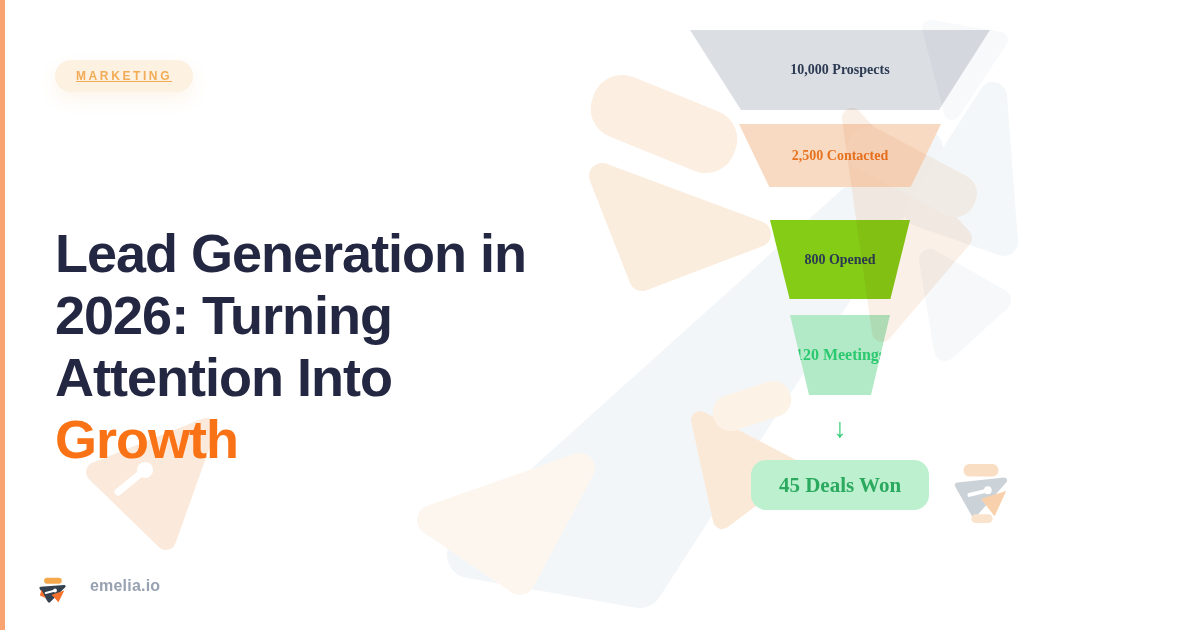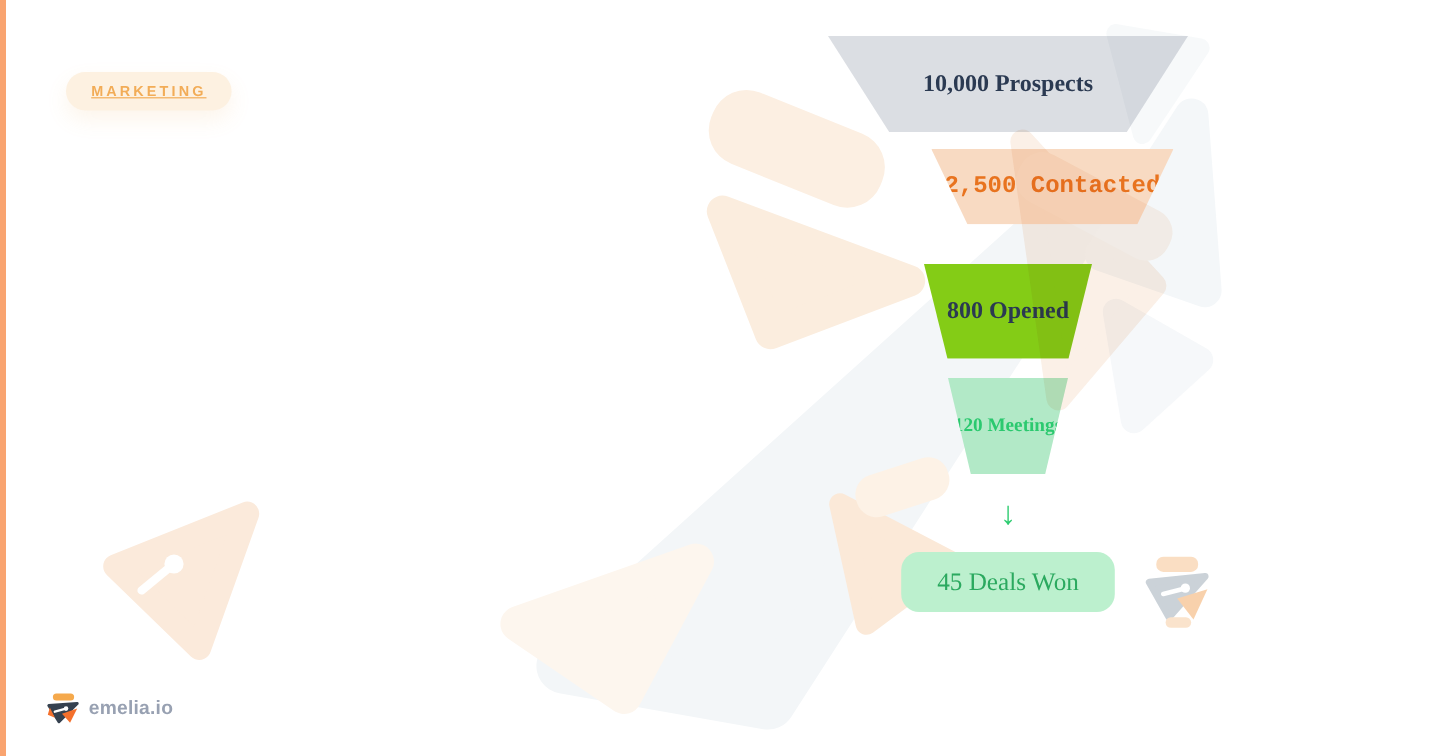--- a/index.html
+++ b/index.html
@@ -29,43 +29,43 @@
   .headline{
     position:absolute;left:55px;top:222px;width:560px;
     font-size:54px;line-height:62px;font-weight:700;letter-spacing:-1px;
     color:#232741;
   }
   .headline .hl{color:#F97316;}
 
   
   .stage{
     position:absolute;display:flex;align-items:center;justify-content:center;
-    font-family:"Liberation Serif","DejaVu Serif",serif;font-weight:700;font-size:20px;
+    font-family:"Liberation Serif","DejaVu Serif",serif;font-weight:700;font-size:14px;
   }
   .s0{left:690px;top:30px;width:300px;height:80px;clip-path:polygon(0 0,100% 0,83% 100%,17% 100%);}
-  .s1{left:776px;top:124px;width:202px;height:63px;clip-path:polygon(0 0,100% 0,85% 100%,15% 100%);font-family:Liberation Mono, monospace;}
+  .s1{left:739px;top:124px;width:202px;height:63px;clip-path:polygon(0 0,100% 0,85% 100%,15% 100%);}
   .s2{left:770px;top:220px;width:140px;height:79px;clip-path:polygon(0 0,100% 0,86% 100%,14% 100%);}
   .s3{left:790px;top:315px;width:100px;height:80px;clip-path:polygon(0 0,100% 0,81% 100%,19% 100%);font-size:16px;}
 
   .funnel-arrow{
     position:absolute;left:824px;top:410px;width:32px;height:36px;
     display:flex;align-items:center;justify-content:center;
     font-size:27px;font-weight:700;
   }
   .result-pill{
     position:absolute;left:751px;top:460px;width:178px;height:50px;border-radius:15px;
     display:flex;align-items:center;justify-content:center;
-    font-family:"Liberation Serif","DejaVu Serif",serif;font-weight:400;font-size:21px;
+    font-family:"Liberation Serif","DejaVu Serif",serif;font-weight:700;font-size:21px;
   }
 
   
   .stamp{position:absolute;left:950px;top:460px;width:62px;height:68px;opacity:.85;}
 
   
-  .footer{position:absolute;left:39px;top:577px;display:flex;align-items:center;gap:8px;}
+  .footer{position:absolute;left:39px;top:577px;display:flex;align-items:flex-start;gap:24px;}
   .footer .brand{color:#98A1B2;font-weight:700;font-size:16px;letter-spacing:.2px;}
 </style>
 </head>
 <body>
 
 <svg id="wm-bg" class="layer" viewBox="0 0 1200 630" aria-hidden="true">
 
   <polygon points="470,555 920,150 640,585" fill="#F3F6F8" stroke="#F3F6F8" stroke-width="46" stroke-linejoin="round"></polygon>
   <line x1="498" y1="426" x2="540" y2="388" stroke="#ffffff" stroke-width="14" stroke-linecap="round"></line>
   <circle cx="546" cy="383" r="17" fill="#ffffff"></circle>
@@ -84,20 +84,26 @@
 
   <polygon points="700,420 792,468 722,520" fill="#FBE9D8" stroke="#FBE9D8" stroke-width="18" stroke-linejoin="round"></polygon>
   <rect x="712" y="388" width="80" height="36" rx="17" fill="#FDF2E6" transform="rotate(-18 752 406)"></rect>
 </svg>
 
 <div id="content" class="layer">
   <div class="accent-bar" style="background: rgb(249, 164, 112);"></div>
 
   <div class="badge" style="background: rgb(253, 241, 225); color: rgb(242, 172, 87);">MARKETING</div>
 
+  <div class="headline" style="color: rgb(35, 39, 65);">
+    <div>Lead Generation in</div>
+    <div>2026: Turning</div>
+    <div>Attention Into</div>
+    <div class="hl" style="color: rgb(249, 115, 22);">Growth</div>
+  </div>
 
   <div class="stage s0" style="background: rgb(219, 222, 227); color: rgb(43, 58, 82);">
     <span>10,000 Prospects</span>
   </div>
   <div class="stage s1" style="background: rgb(248, 218, 194); color: rgb(232, 115, 31);">
     <span>2,500 Contacted</span>
   </div>
   <div class="stage s2" style="background: #84cc16; color: rgb(43, 58, 82);">
     <span>800 Opened</span>
   </div>

